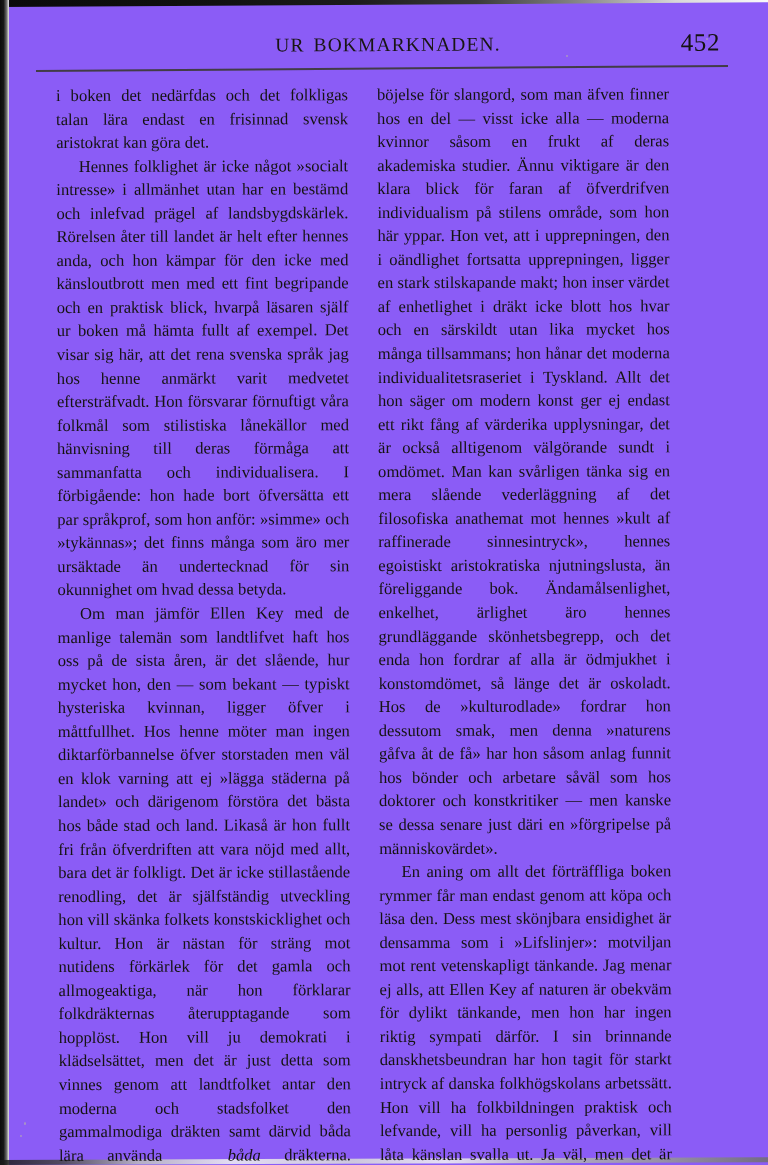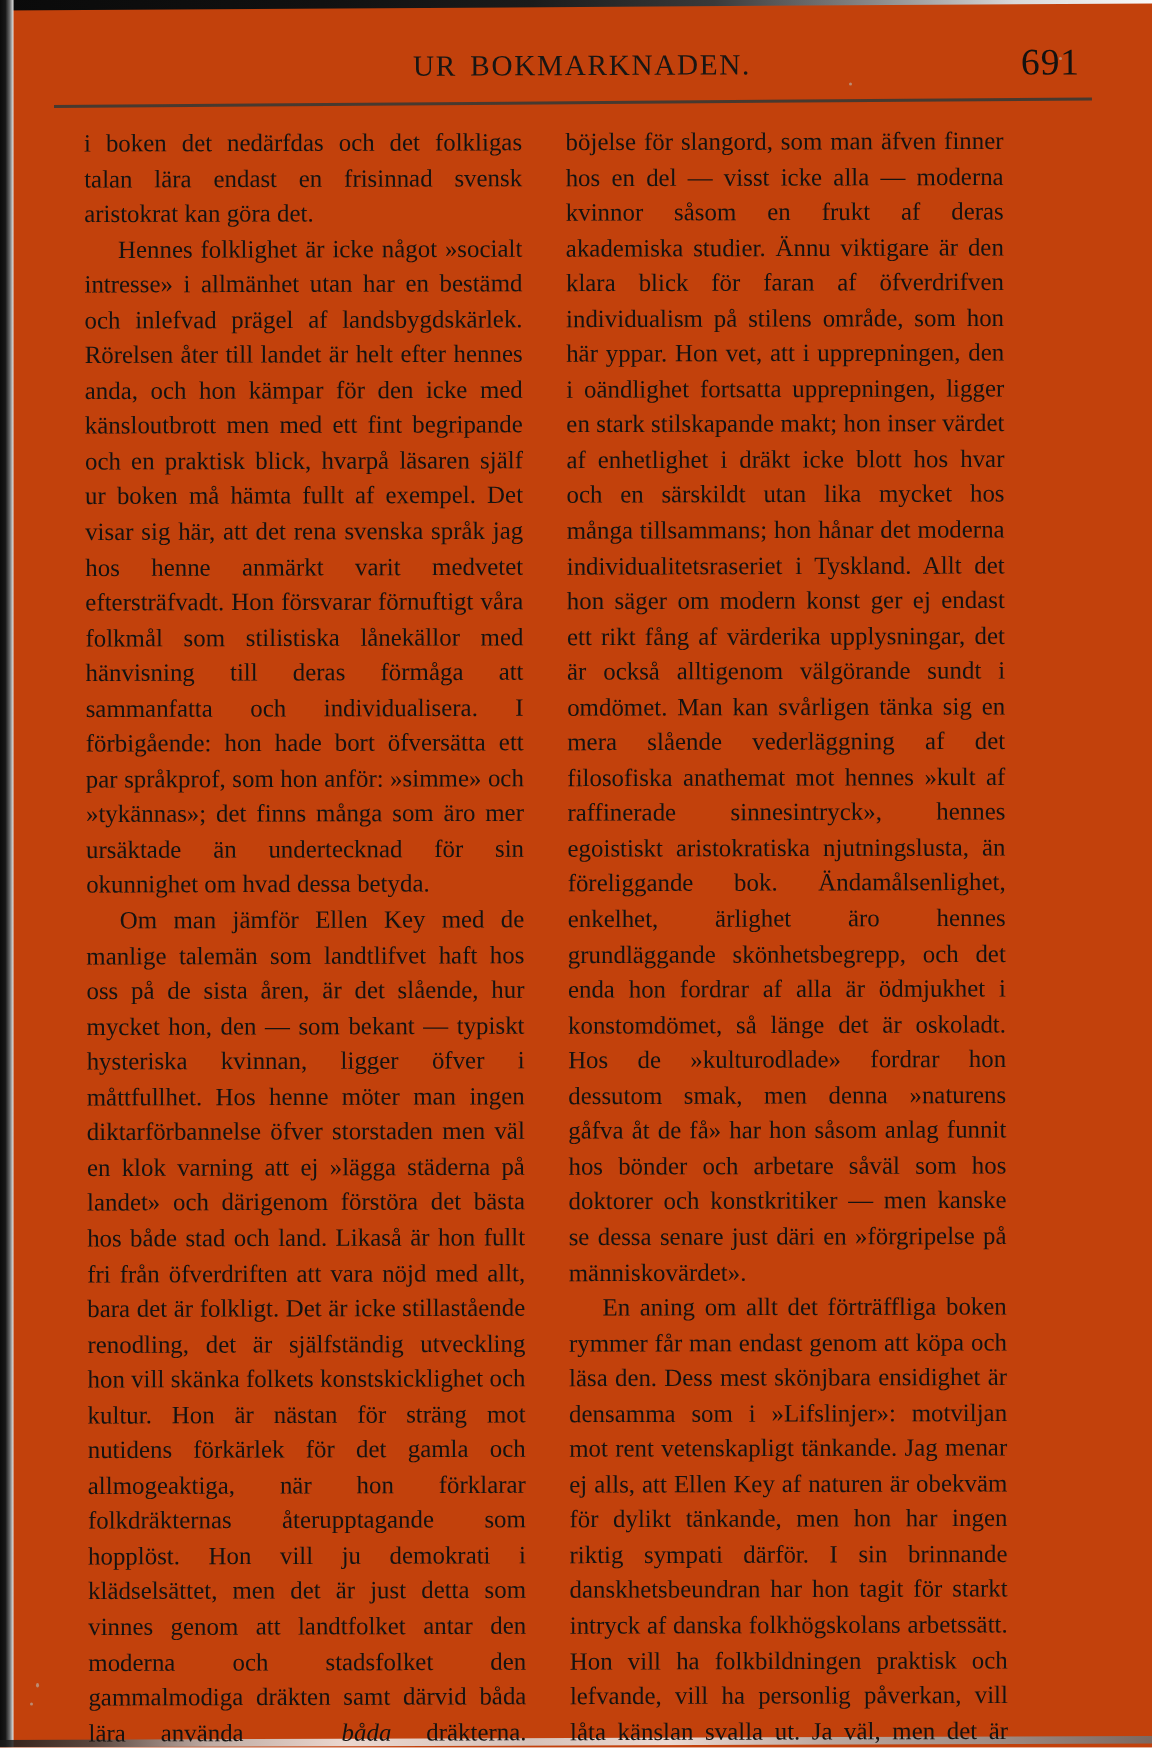--- a/index.html
+++ b/index.html
@@ -9,21 +9,21 @@
     background: #ffffff;
   }
   body {
     font-family: "Liberation Serif", "DejaVu Serif", serif;
     color: #14110e;
   }
   .page {
     position: relative;
     width: 768px;
     height: 1165px;
-    background: #c2410c;
+    background: #8b5cf6;
     overflow: hidden;
     box-sizing: border-box;
   }
 
   
   .scan-edge-top {
     position: absolute;
     top: 0; left: 0;
     width: 768px; height: 7px;
     background: linear-gradient(92deg,
@@ -139,21 +139,21 @@
   <div class="scan-edge-bottom"></div>
 
   <div class="scan-speck" style="left:706px;top:38px;width:2px;height:2px;"></div>
   <div class="scan-speck" style="left:566px;top:55px;width:2px;height:2px;"></div>
   <div class="scan-speck" style="left:24px;top:1122px;width:2px;height:3px;"></div>
   <div class="scan-speck" style="left:20px;top:1135px;width:2px;height:2px;"></div>
   <div class="scan-speck" style="left:80px;top:1063px;width:2px;height:2px;"></div>
 
   <header class="runhead">
     <div class="runhead-title">UR BOKMARKNADEN.</div>
-    <div class="runhead-folio">691</div>
+    <div class="runhead-folio">452</div>
   </header>
 
   <div class="rule"></div>
 
   <div class="columns skew">
 
     <div class="col">
       <p class="cont">i boken det nedärfdas och det folkligas talan lära endast en frisinnad svensk aristokrat kan göra det.</p>
       <p class="indent">Hennes folklighet är icke något »socialt intresse» i allmänhet utan har en bestämd och inlefvad prägel af landsbygdskärlek. Rörelsen åter till landet är helt efter hennes anda, och hon kämpar för den icke med känsloutbrott men med ett fint begripande och en praktisk blick, hvarpå läsaren själf ur boken må hämta fullt af exempel. Det visar sig här, att det rena svenska språk jag hos henne anmärkt varit medvetet eftersträfvadt. Hon försvarar förnuftigt våra folkmål som stilistiska lånekällor med hänvisning till deras förmåga att sammanfatta och individualisera. I förbigående: hon hade bort öfversätta ett par språkprof, som hon anför: »simme» och »tykännas»; det finns många som äro mer ursäktade än undertecknad för sin okunnighet om hvad dessa betyda.</p>
       <p class="indent"><span>Om man jämför Ellen Key med de manlige talemän som landtlifvet haft hos oss på de sista åren, är det slående, hur mycket hon, den — som bekant — typiskt hysteriska kvinnan, ligger öfver i måttfullhet. Hos henne möter man ingen diktarförbannelse öfver storstaden men väl en klok varning att ej »lägga städerna på landet» och därigenom förstöra det bästa hos både stad och land. Likaså är hon fullt fri från öfverdriften att vara nöjd med allt, bara det är folkligt. Det är icke stillastående renodling, det är själfständig utveckling hon vill skänka folkets konstskicklighet och kultur. Hon är nästan för sträng mot nutidens förkärlek för det gamla och allmogeaktiga, när hon förklarar folkdräkternas återupptagande som hopplöst. Hon vill ju demokrati i klädselsättet, men det är just detta som vinnes genom att landtfolket antar den moderna och stadsfolket den gammalmodiga dräkten samt därvid båda lära använda </span><i class="ital">båda</i><span> dräkterna. Likaledes kan man väl tillåta sig en skygg undran, om det verkligen är så omöjligt, som Ellen Key tycks anta, att få våra röda bondstugor praktiskt och tidsenligt inredda.</span></p>

